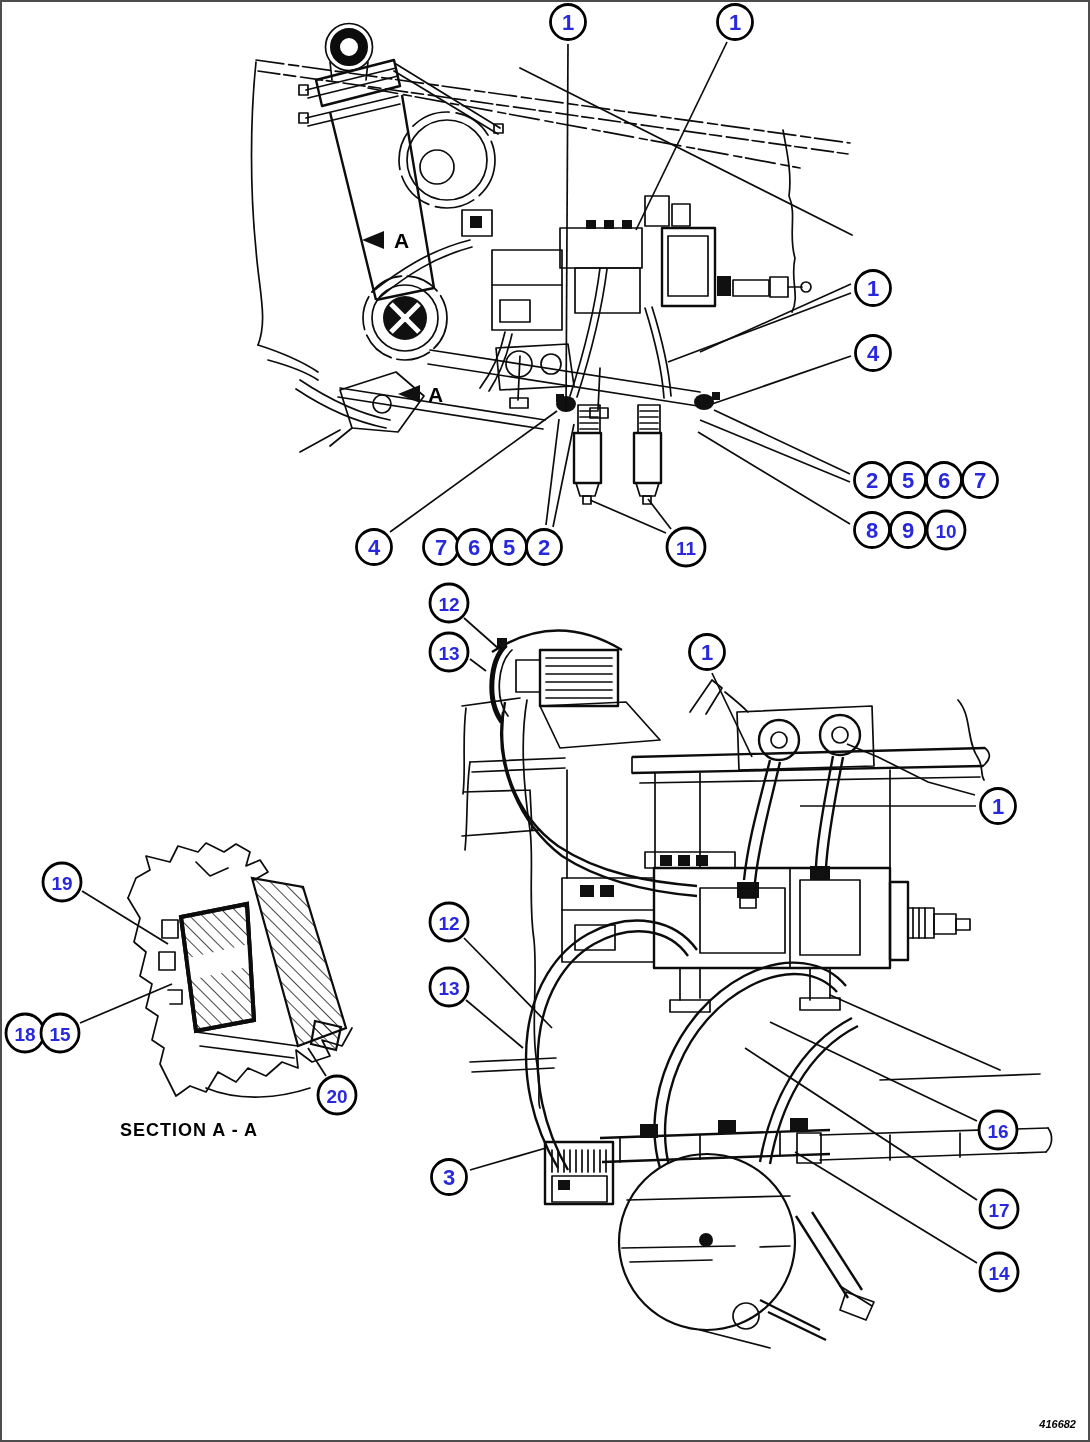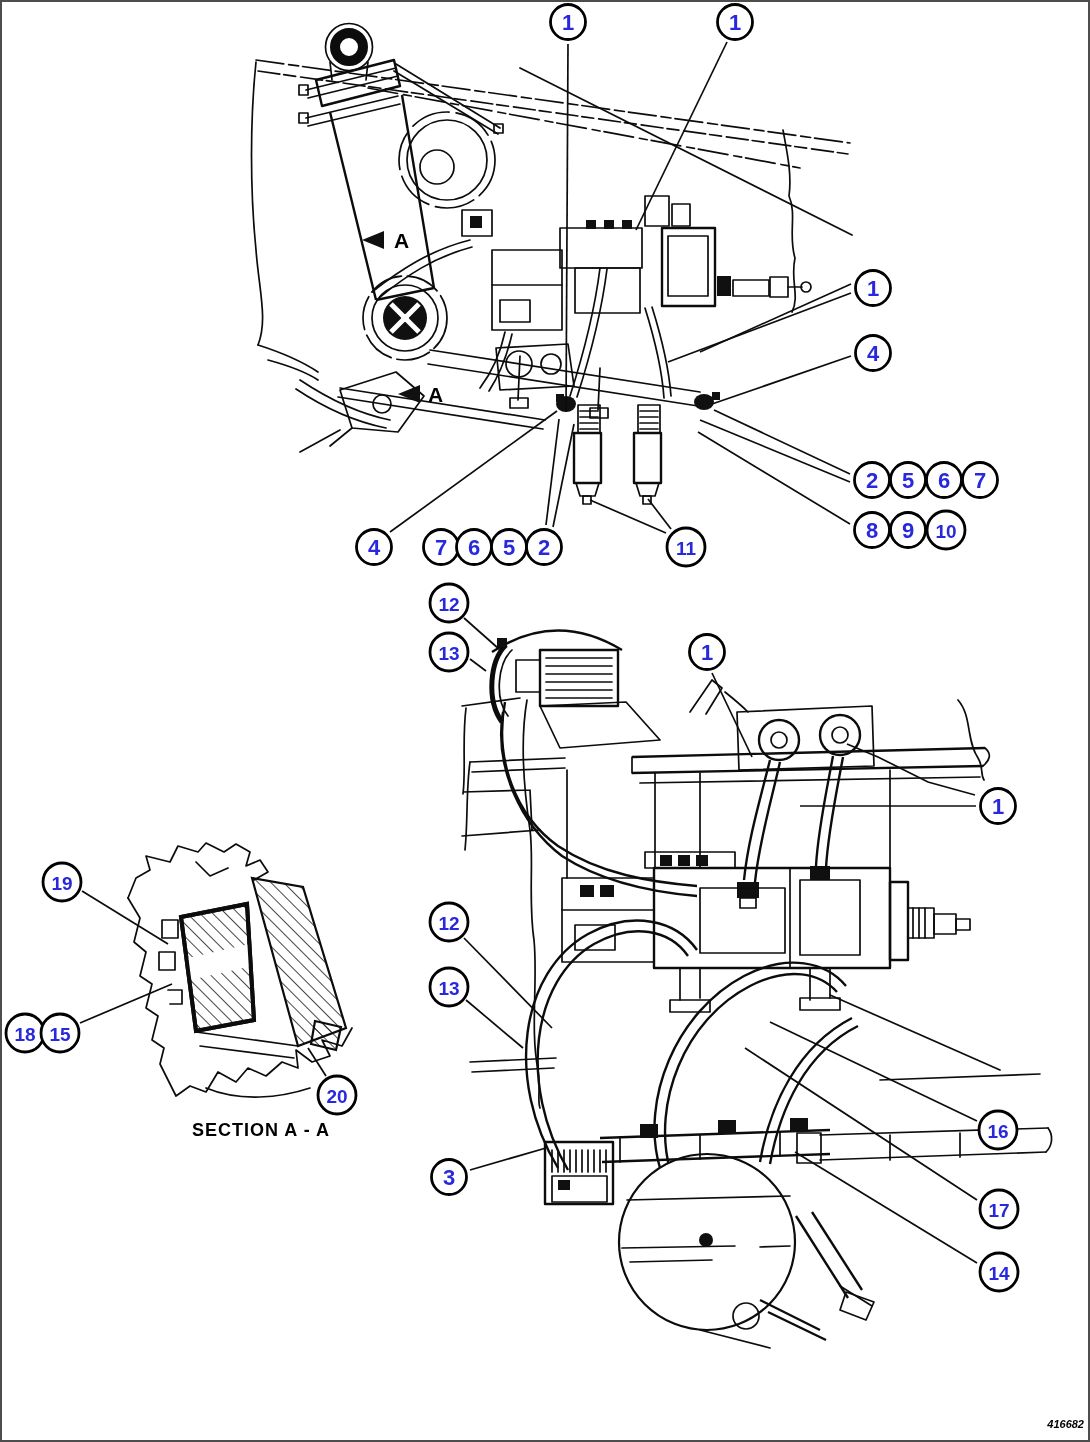--- a/index.html
+++ b/index.html
@@ -6,23 +6,23 @@
   #canvas{position:relative;width:1090px;height:1442px;background:#ffffff;overflow:hidden;
           font-family:"Liberation Sans", sans-serif;}
   #art{position:absolute;left:0;top:0;}
   .ln{stroke:#0c0c0c;stroke-width:1.7;fill:none;stroke-linecap:round;stroke-linejoin:round;}
   .ln2{stroke:#0c0c0c;stroke-width:2.4;fill:none;stroke-linejoin:round;}
   .fillb{fill:#101010;stroke:none;}
   .leader{stroke:#0c0c0c;stroke-width:1.7;fill:none;}
   .balloon{fill:#ffffff;stroke:#000000;stroke-width:2.8;}
   .balloon-num{font-family:"Liberation Sans", sans-serif;font-weight:700;text-anchor:middle;}
   .svgtext{font-family:"Liberation Sans", sans-serif;font-weight:700;fill:#000;}
-  #section-label{position:absolute;left:120px;top:1120px;width:210px;text-align:right;
+  #section-label{position:absolute;left:120px;top:1120px;width:210px;text-align:left;
                  font-size:18px;font-weight:700;color:#000;letter-spacing:1px;}
-  #figure-number{position:absolute;right:6px;top:1418px;font-size:11px;font-weight:700;
+  #figure-number{position:absolute;right:14px;top:1418px;font-size:11px;font-weight:700;
                  font-style:italic;color:#000;margin-left:41px;}
 </style>
 </head>
 <body>
 
 <div id="canvas">
   <svg id="art" width="1090" height="1442" viewBox="0 0 1090 1442">
     <defs>
       <pattern id="hatch" width="9" height="9" patternUnits="userSpaceOnUse" patternTransform="rotate(45)">
         <line x1="0" y1="0" x2="9" y2="0" stroke="#0c0c0c" stroke-width="1.5"></line>

